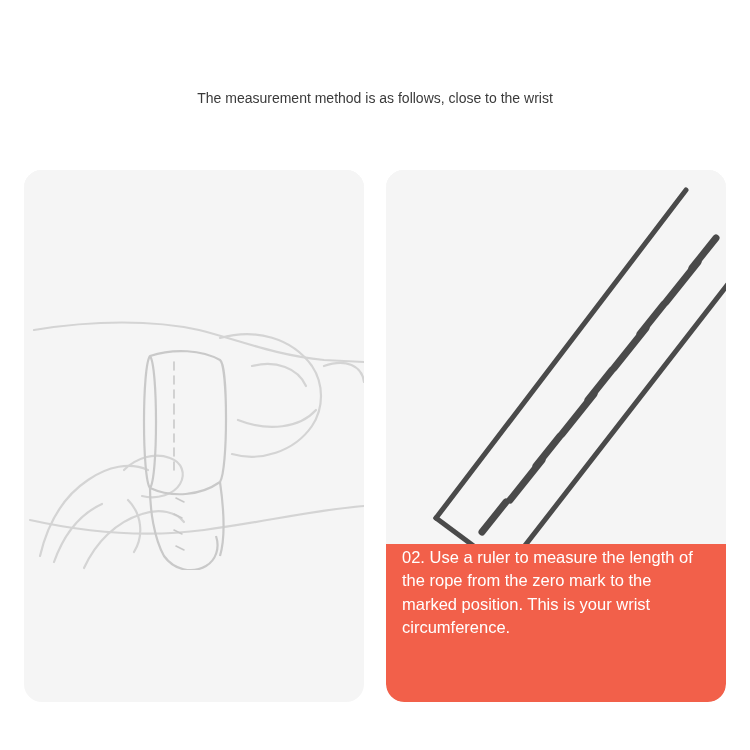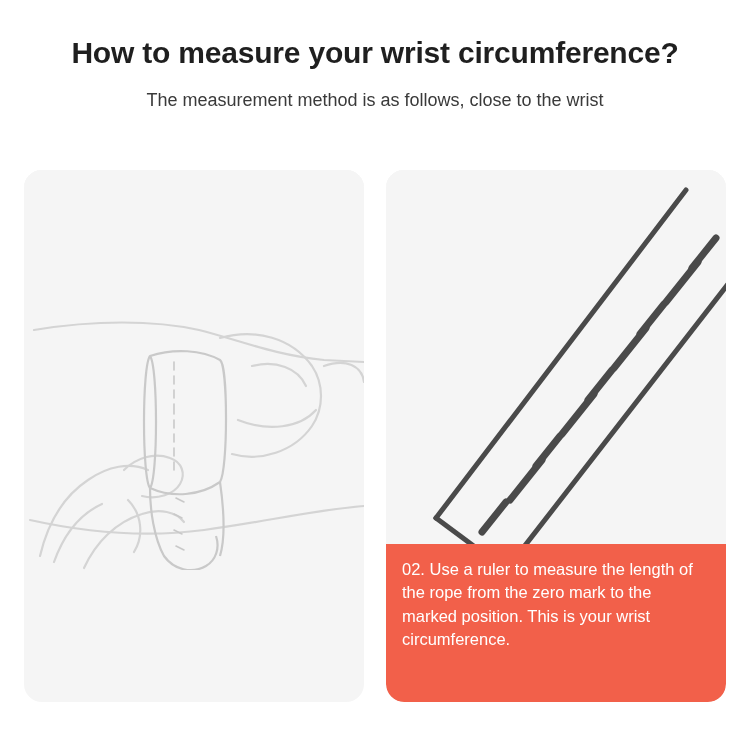--- a/index.html
+++ b/index.html
@@ -30,21 +30,21 @@
     font-weight: bold;
     letter-spacing: -0.2px;
     color: #1f1f1f;
   }
   .subtitle {
     position: absolute;
     top: 90px;
     left: 0;
     width: 750px;
     text-align: center;
-    font-size: 18px;
+    font-size: 14px;
     color: #3a3a3a;
   }
   .cards {
     position: absolute;
     top: 170px;
     left: 24px;
     width: 702px;
     display: flex;
     justify-content: space-between;
   }
@@ -73,32 +73,31 @@
     box-sizing: border-box;
     padding: 14px 16px 18px 16px;
     background: #f2604a;
     color: #ffffff;
     font-size: 16.5px;
     line-height: 1.42;
     border-bottom-left-radius: 18px;
     border-bottom-right-radius: 18px;
   }
   .caption.tall {
-    padding-top: 14px;
+    padding-top: 2px;
   }
   .card-left .caption { height: 135px; }
   .card-right .caption { height: 158px; }
   svg { display: block; }
 </style>
 </head>
 <body>
 
 <div class="page">
 
-  <div class="title">How to measure your wrist circumference?</div>
   <div class="subtitle">The measurement method is as follows, close to the wrist</div>
 
   <div class="cards">
 
     <div class="card card-left">
       <div class="illus">
         <svg width="340" height="400" viewBox="0 0 340 400" xmlns="http://www.w3.org/2000/svg">
           <rect x="0" y="0" width="340" height="400" fill="#f5f5f5"></rect>
           <g fill="none" stroke="#d4d4d4" stroke-width="2.2" stroke-linecap="round" stroke-linejoin="round">
 

